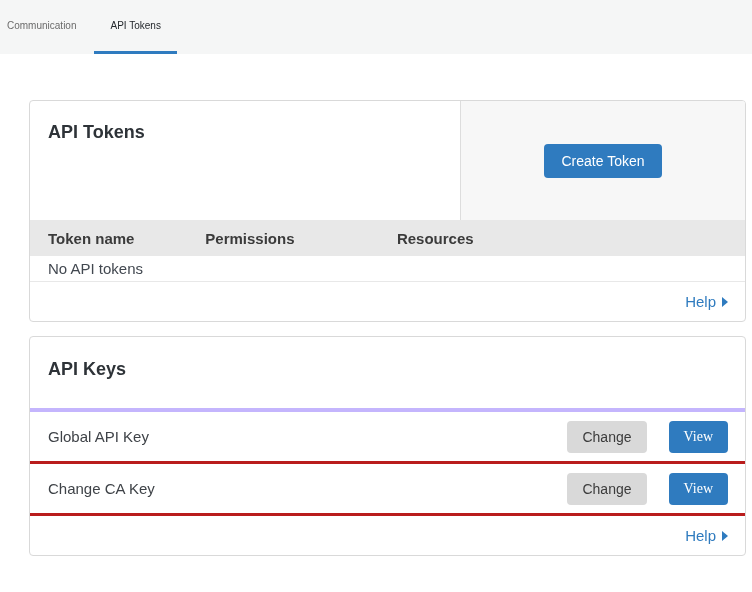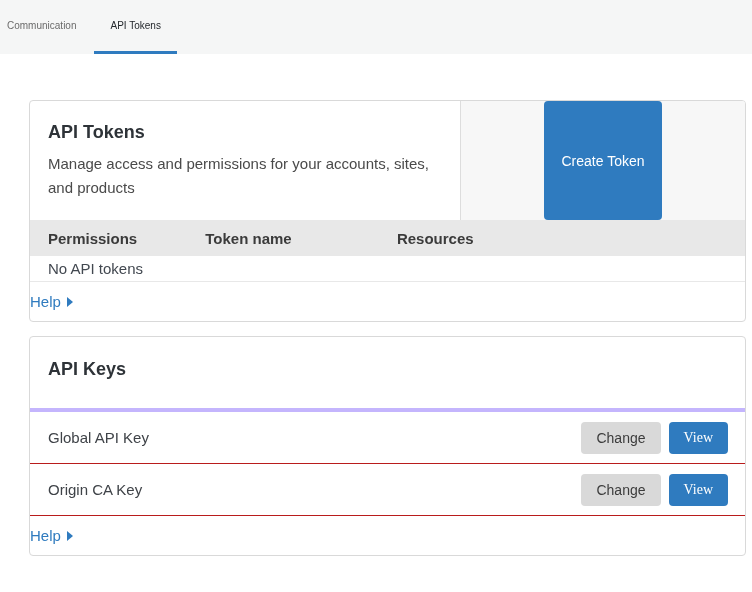--- a/index.html
+++ b/index.html
@@ -34,88 +34,87 @@
   .card{
     border:1px solid var(--card-border); border-radius:4px; background:#fff;
     overflow:hidden;
   }
   .card + .card{ margin-top:14px; }
 
   .split-header{ display:flex; min-height:119px; }
   .header-left{ width:431px; padding:21px 18px 18px; border-right:1px solid #dddddd; }
   .header-right{
     flex:1; background:var(--header-right-bg);
-    display:flex; justify-content:center;
+    display:flex; align-items:center; justify-content:center;
   }
   .card-title{ font-size:18px; font-weight:700; color:#2e3338; margin-bottom:9px; }
   .card-desc{ font-size:15px; color:#4a4a4a; line-height:24px; }
 
   .btn{ font-family:inherit; font-size:14px; border:none; border-radius:4px; cursor:pointer; }
   .btn-primary{ background:var(--primary-blue); color:#ffffff; padding:9px 17px; }
-  .btn-secondary{ background:var(--change-btn-bg); color:#3c3c3c; padding:8px 15px; margin-right:8px; }
+  .btn-secondary{ background:var(--change-btn-bg); color:#3c3c3c; padding:8px 15px; margin-right:22px; }
   .btn-view{ background:var(--primary-blue); color:#ffffff; padding:8px 15px;font-family:Liberation Serif, serif; }
 
   
   .table-head{
     display:grid; grid-template-columns:22% 26.8% 27.2% 24%;
     background:var(--table-head-bg); height:36px; align-items:center;
     font-size:15px; font-weight:700; color:#3b3b3b;
   }
   .table-head > div{ padding-left:18px; white-space:nowrap; }
   .empty-row{
     height:26px; display:flex; align-items:center; padding-left:18px;
     font-size:15px; color:#424850; border-bottom:1px solid #e8e8e8;
   }
   .card-footer{
-    height:39px; display:flex; align-items:center; 
+    height:39px; display:flex; align-items:center; justify-content:flex-end;
     padding-right:17px;
   }
   .help-link{
     color:var(--primary-blue); font-size:15px; text-decoration:none;
     display:flex; align-items:center; gap:6px; cursor:pointer;
   }
   .help-arrow{
     width:0; height:0;
     border-left:6px solid var(--primary-blue);
     border-top:5px solid transparent; border-bottom:5px solid transparent;
     margin-top:1px;
   }
 
   
   .keys-header{ padding:22px 18px 19px; border-bottom:4px solid #c4b5fd; }
   .key-row{
     height:52px; display:flex; align-items:center; padding:0 17px 0 18px;
-    border-bottom:1px solid #b91c1c; font-size:15px; color:#3f4348;
+    border-bottom:3px solid #b91c1c; font-size:15px; color:#3f4348;
   }
   .key-row .key-name{ flex:1; }
 </style>
 </head>
 <body>
 
 <nav class="tabbar">
   <div class="tab">Communication</div>
   <div class="tab active">API Tokens</div>
 </nav>
 
 <main>
 
   <section class="card">
     <div class="split-header">
       <div class="header-left">
         <h2 class="card-title">API Tokens</h2>
-        <p class="card-desc">Manage access and permissions for your accounts, sites, and products</p>
       </div>
       <div class="header-right">
         <button class="btn btn-primary">Create Token</button>
       </div>
     </div>
 
     <div class="table-head">
+      <div>Token name</div>
       <div>Permissions</div>
-      <div>Token name</div>
       <div>Resources</div>
     </div>
 
     <div class="empty-row">
       <span>No API tokens</span>
     </div>
 
     <div class="card-footer">
       <a class="help-link">
         <span>Help</span>
@@ -129,21 +128,21 @@
       <h2 class="card-title">API Keys</h2>
     </div>
 
     <div class="key-row">
       <span class="key-name">Global API Key</span>
       <button class="btn btn-secondary">Change</button>
       <button class="btn btn-view">View</button>
     </div>
 
     <div class="key-row">
-      <span class="key-name">Origin CA Key</span>
+      <span class="key-name">Change CA Key</span>
       <button class="btn btn-secondary">Change</button>
       <button class="btn btn-view">View</button>
     </div>
 
     <div class="card-footer">
       <a class="help-link">
         <span>Help</span>
         <span class="help-arrow"></span>
       </a>
     </div>

